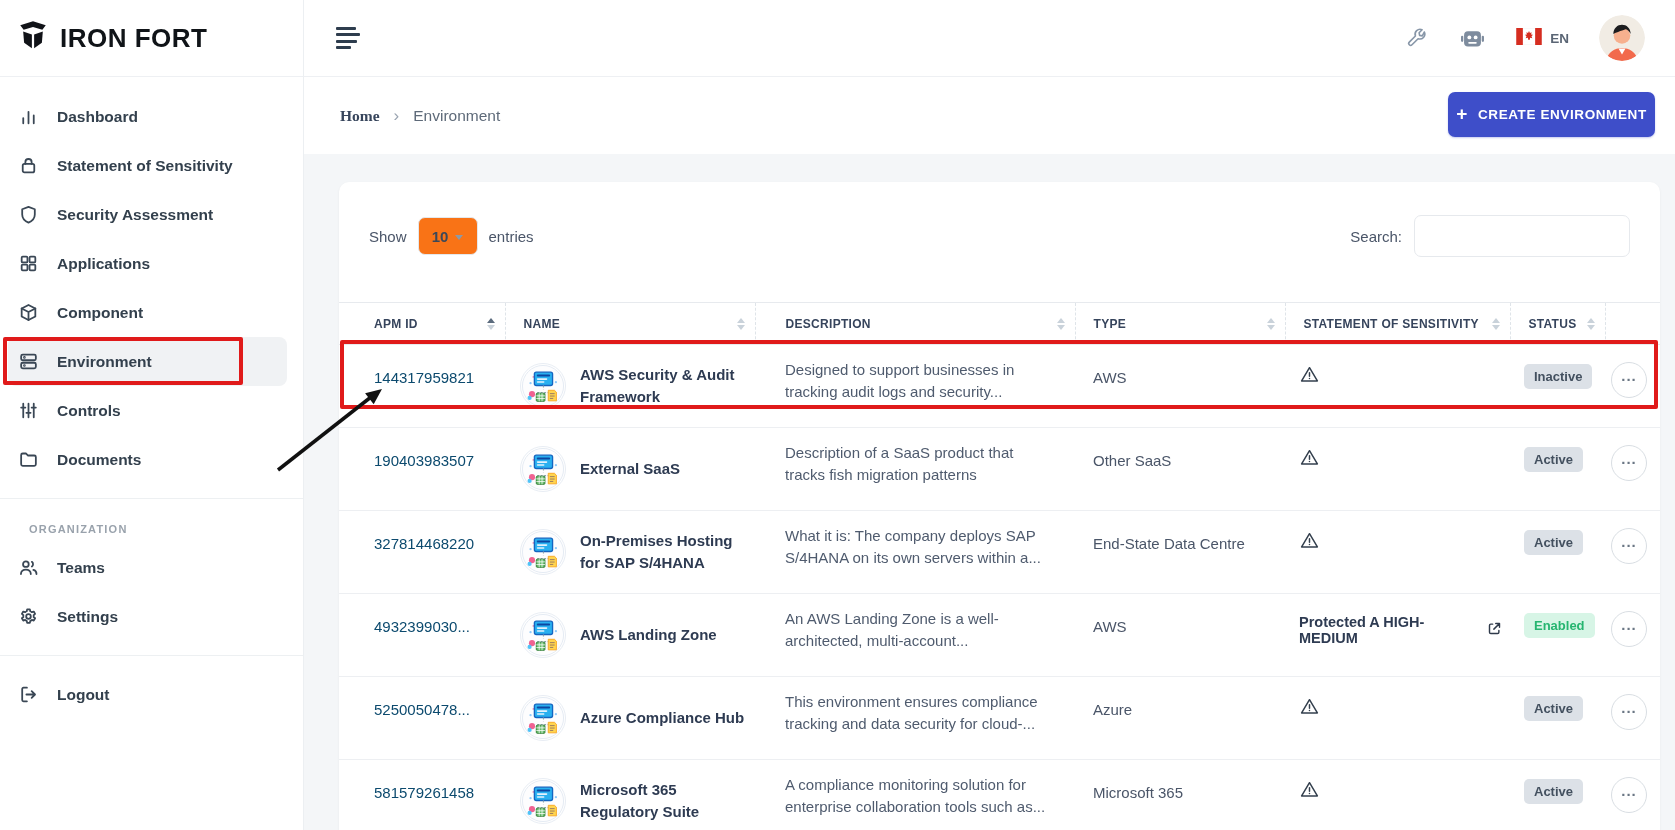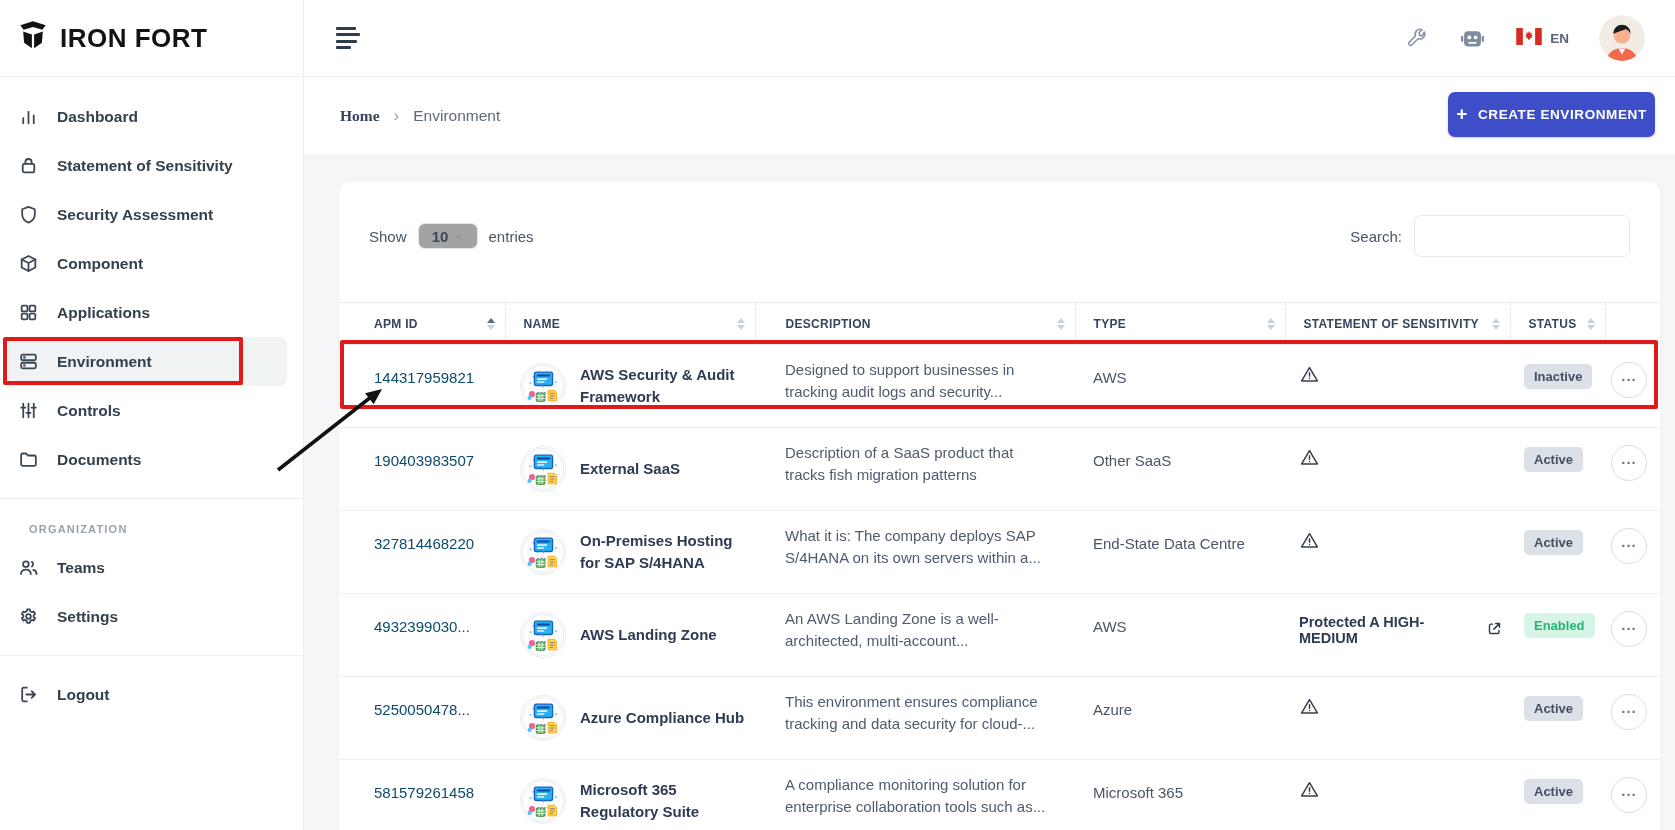--- a/index.html
+++ b/index.html
@@ -51,23 +51,23 @@
     cursor:pointer; display:flex; align-items:center; justify-content:center; gap:10px;
     font-family:inherit; box-shadow:0 1px 2px rgba(62,78,201,.3); }
   .create-btn .plus { font-size:19px; font-weight:700; margin-top:-2px; }
 
   
   .main-bg { position:absolute; left:304px; top:154px; right:0; bottom:0; background:#f4f6f8; }
   .card { position:absolute; left:339px; top:182px; width:1321px; height:700px; background:#fff;
     border-radius:10px; box-shadow:0 1px 3px rgba(16,24,40,.05); z-index:5; }
   .controls { display:flex; justify-content:space-between; align-items:center; padding:33px 30px 0 30px;gap:38px; }
   .show-group { display:flex; align-items:center; gap:11px; font-size:15px; color:#4a5568; }
-  .page-size { width:60px; height:26px; border:1px solid #e4e8ec; border-radius:7px; display:flex;
+  .page-size { width:60px; height:38px; border:1px solid #e4e8ec; border-radius:7px; display:flex;
     align-items:center; justify-content:center; gap:7px; font-size:15px; font-weight:600; color:#3c4858;
-    cursor:pointer; background:#a3a3a3; }
+    cursor:pointer; background:#f97316; }
   .chev-down { width:0; height:0; border-left:4.5px solid transparent; border-right:4.5px solid transparent;
     border-top:5px solid #8d99a6; margin-top:2px; }
   .search-group { display:flex; align-items:center; gap:12px; font-size:15px; color:#4a5568; }
   .search-group input { width:216px; height:42px; border:1px solid #e6e9ed; border-radius:7px;
     padding:0 12px; font-size:15px; color:#344055; outline:none; font-family:inherit; }
 
   
   .table-wrap { margin-top:45px; }
   table { width:100%; border-collapse:collapse; table-layout:fixed; }
   thead th { height:42px; border-top:1px solid #e7eaee; border-bottom:1px solid #e7eaee;
@@ -147,36 +147,36 @@
         <span class="nav-icon">
           <svg viewBox="0 0 20 20" width="21" height="21" fill="none" stroke="currentColor" stroke-width="1.7" stroke-linecap="round" stroke-linejoin="round">
             <path d="M10 2.8 16 5v5c0 3.7-2.4 6.2-6 7.7C6.4 16.2 4 13.7 4 10V5z"></path>
           </svg>
         </span>
         <span class="nav-label">Security Assessment</span>
       </div>
       <div class="nav-item">
         <span class="nav-icon">
           <svg viewBox="0 0 20 20" width="21" height="21" fill="none" stroke="currentColor" stroke-width="1.7" stroke-linecap="round" stroke-linejoin="round">
-            <path d="M10 2.8 16.5 6.2v7.6L10 17.2 3.5 13.8V6.2z"></path>
-            <path d="M3.5 6.2 10 9.6l6.5-3.4M10 9.6v7.6"></path>
-          </svg>
-        </span>
-        <span class="nav-label">Component</span>
-      </div>
-      <div class="nav-item">
-        <span class="nav-icon">
-          <svg viewBox="0 0 20 20" width="21" height="21" fill="none" stroke="currentColor" stroke-width="1.7" stroke-linecap="round" stroke-linejoin="round">
             <rect x="3.5" y="3.5" width="5.5" height="5.5" rx="1"></rect>
             <rect x="11" y="3.5" width="5.5" height="5.5" rx="1"></rect>
             <rect x="3.5" y="11" width="5.5" height="5.5" rx="1"></rect>
             <rect x="11" y="11" width="5.5" height="5.5" rx="1"></rect>
           </svg>
         </span>
         <span class="nav-label">Applications</span>
+      </div>
+      <div class="nav-item">
+        <span class="nav-icon">
+          <svg viewBox="0 0 20 20" width="21" height="21" fill="none" stroke="currentColor" stroke-width="1.7" stroke-linecap="round" stroke-linejoin="round">
+            <path d="M10 2.8 16.5 6.2v7.6L10 17.2 3.5 13.8V6.2z"></path>
+            <path d="M3.5 6.2 10 9.6l6.5-3.4M10 9.6v7.6"></path>
+          </svg>
+        </span>
+        <span class="nav-label">Component</span>
       </div>
       <div class="nav-item active">
         <span class="pill"></span>
         <span class="nav-icon">
           <svg viewBox="0 0 20 20" width="21" height="21" fill="none" stroke="currentColor" stroke-width="1.7" stroke-linecap="round" stroke-linejoin="round">
             <rect x="3" y="3.5" width="14" height="5.3" rx="1.5"></rect>
             <rect x="3" y="11.2" width="14" height="5.3" rx="1.5"></rect>
             <circle cx="6.1" cy="6.1" r=".4" fill="currentColor"></circle>
             <circle cx="6.1" cy="13.8" r=".4" fill="currentColor"></circle>
           </svg>

